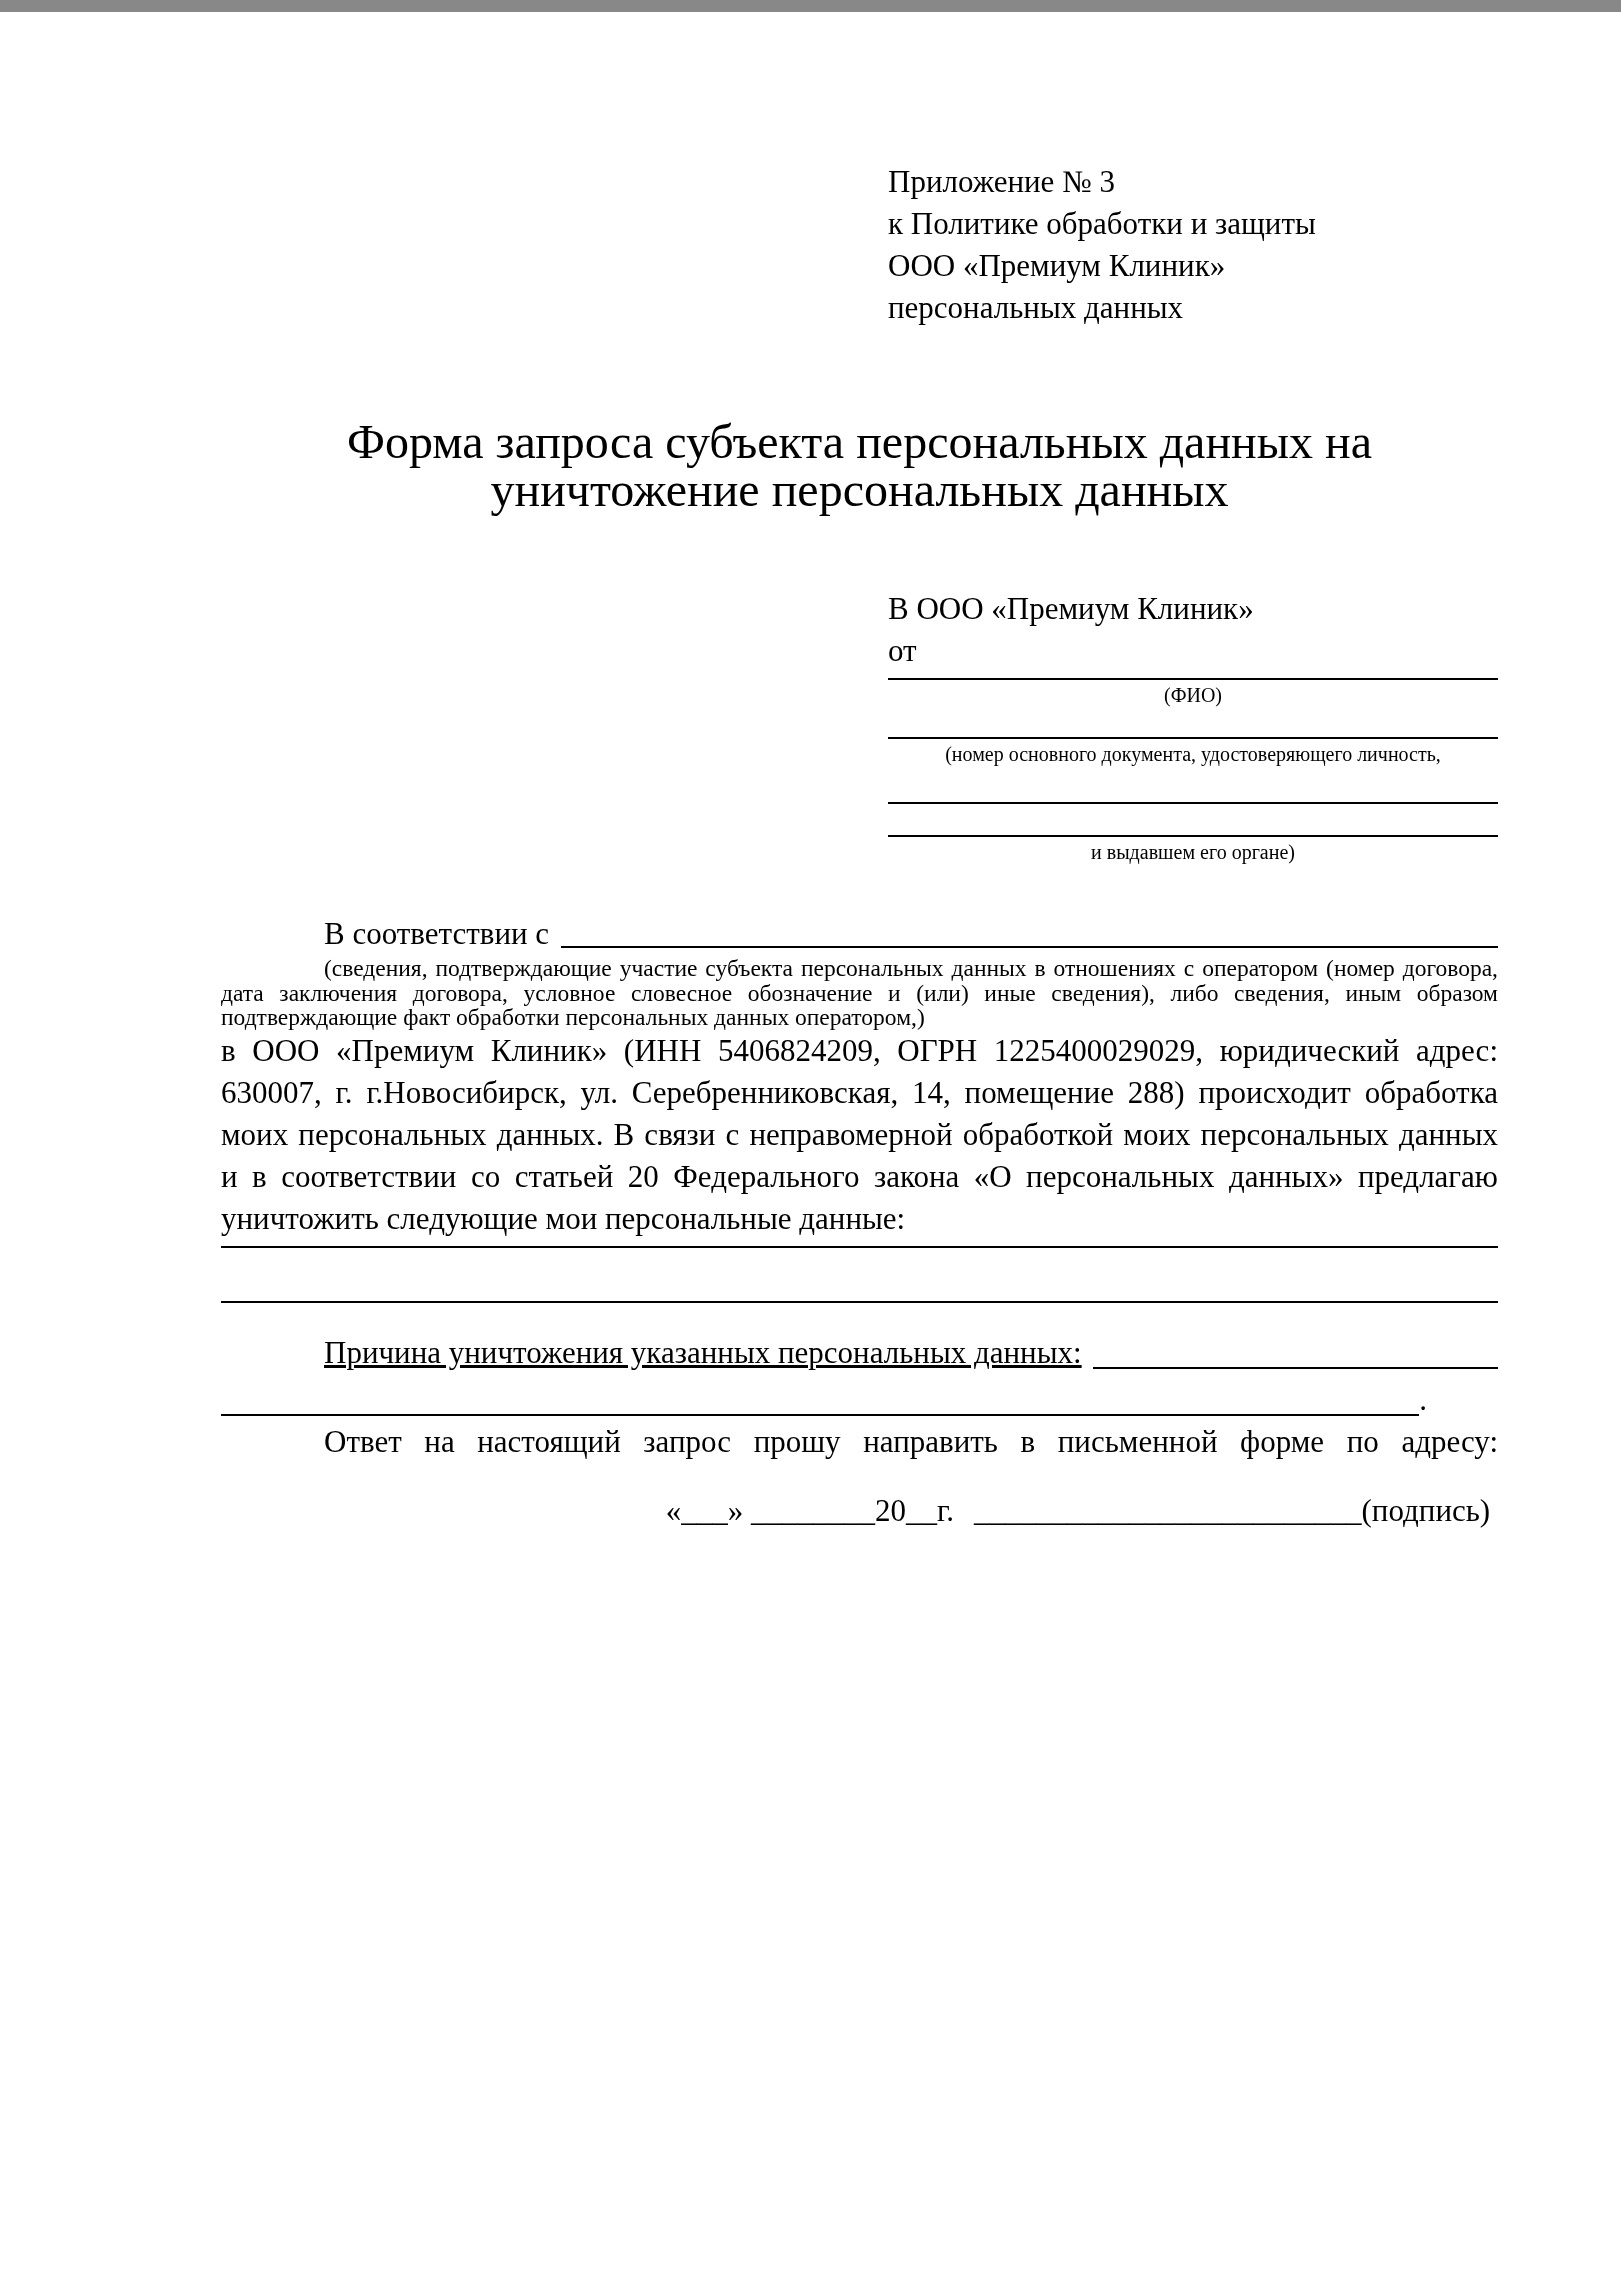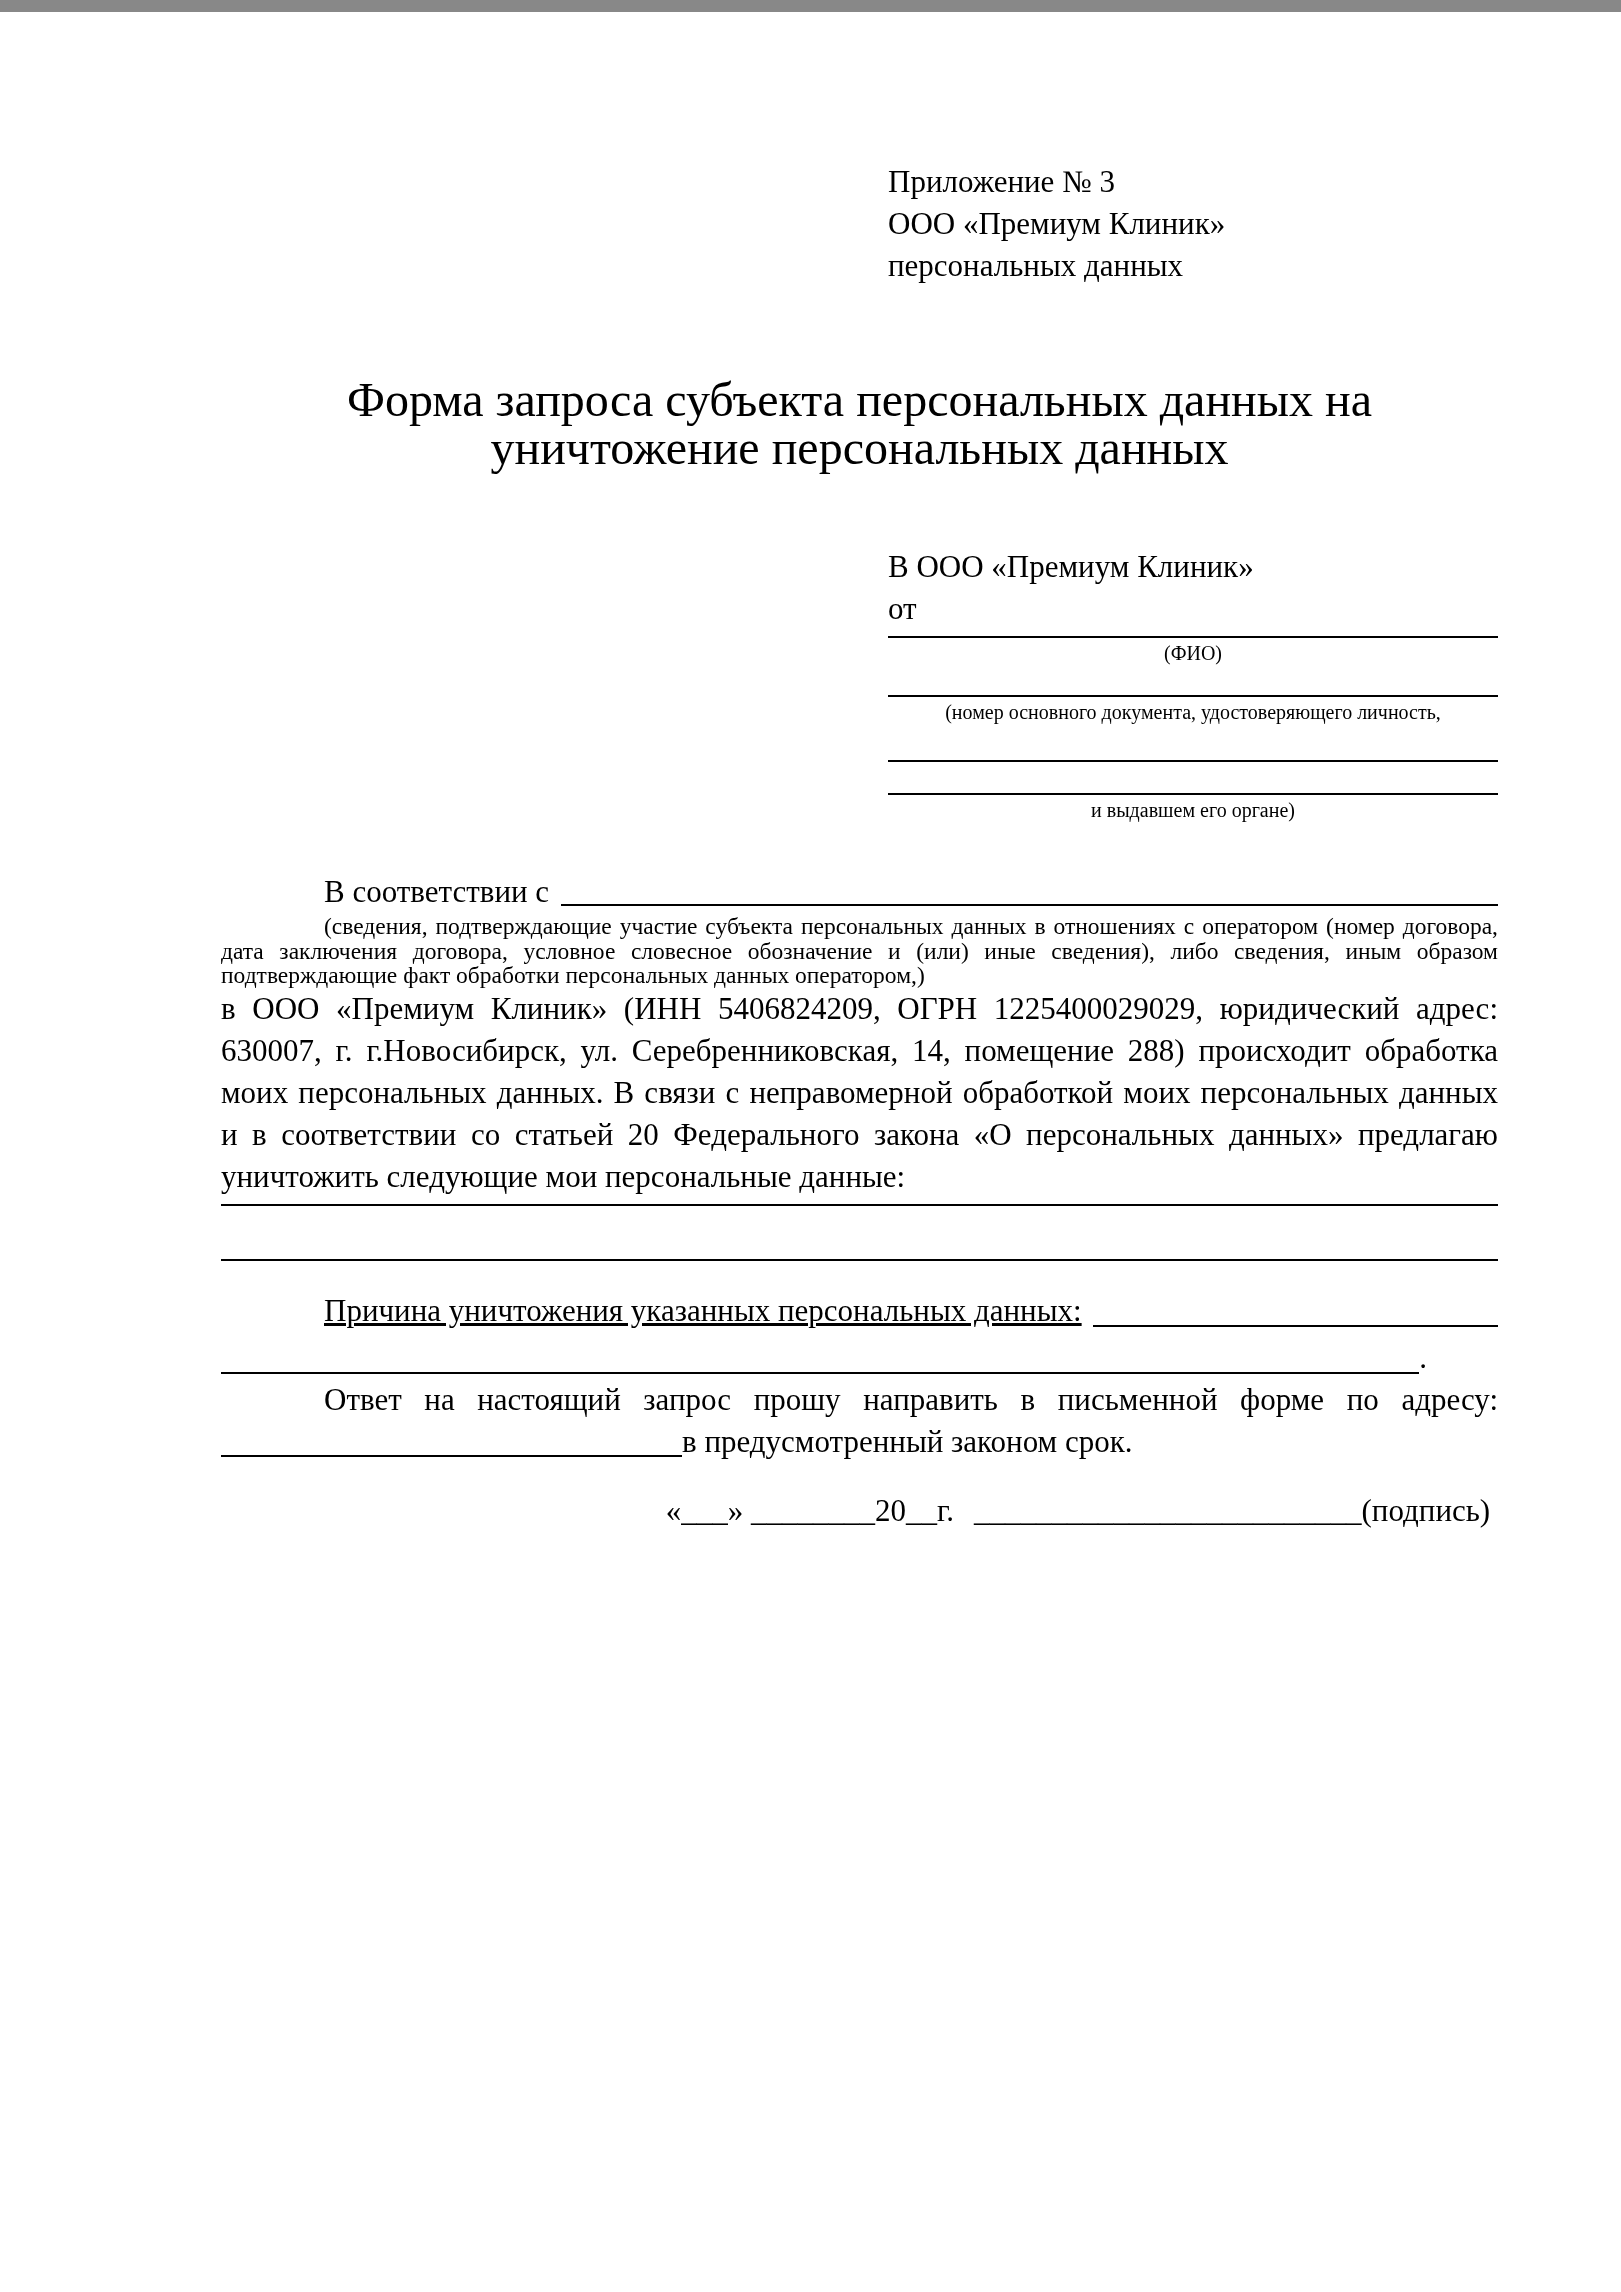--- a/index.html
+++ b/index.html
@@ -54,20 +54,21 @@
     gap:20px;
   }
 </style>
 </head>
 <body>
 
 <div class="page">
 
   <div class="appendix">
     <div>Приложение № 3</div>
+    <div>к Политике обработки и защиты</div>
     <div>ООО «Премиум Клиник»</div>
     <div>персональных данных</div>
   </div>
 
   <div class="title">Форма запроса субъекта персональных данных на уничтожение персональных данных</div>
 
   <div class="addressee">
     <div>В ООО «Премиум Клиник»</div>
     <div>от</div>
     <div class="field-line fl-1"></div>
@@ -96,24 +97,20 @@
     <span class="fill"></span>
   </div>
 
   <div class="period-row">
     <span class="fill"></span>
     <span class="period">.</span>
   </div>
 
   <div class="otvet-line1">Ответ на настоящий запрос прошу направить в письменной форме по адресу:</div>
 
-  <div class="otvet-line2">
-    <span class="addr-line"></span>
-    <span>в предусмотренный законом срок.</span>
-  </div>
 
   <div class="footer-row">
     <span>«___» ________20__г.</span>
     <span>_________________________(подпись)</span>
   </div>
 
 </div>
 
 
 </body></html>

